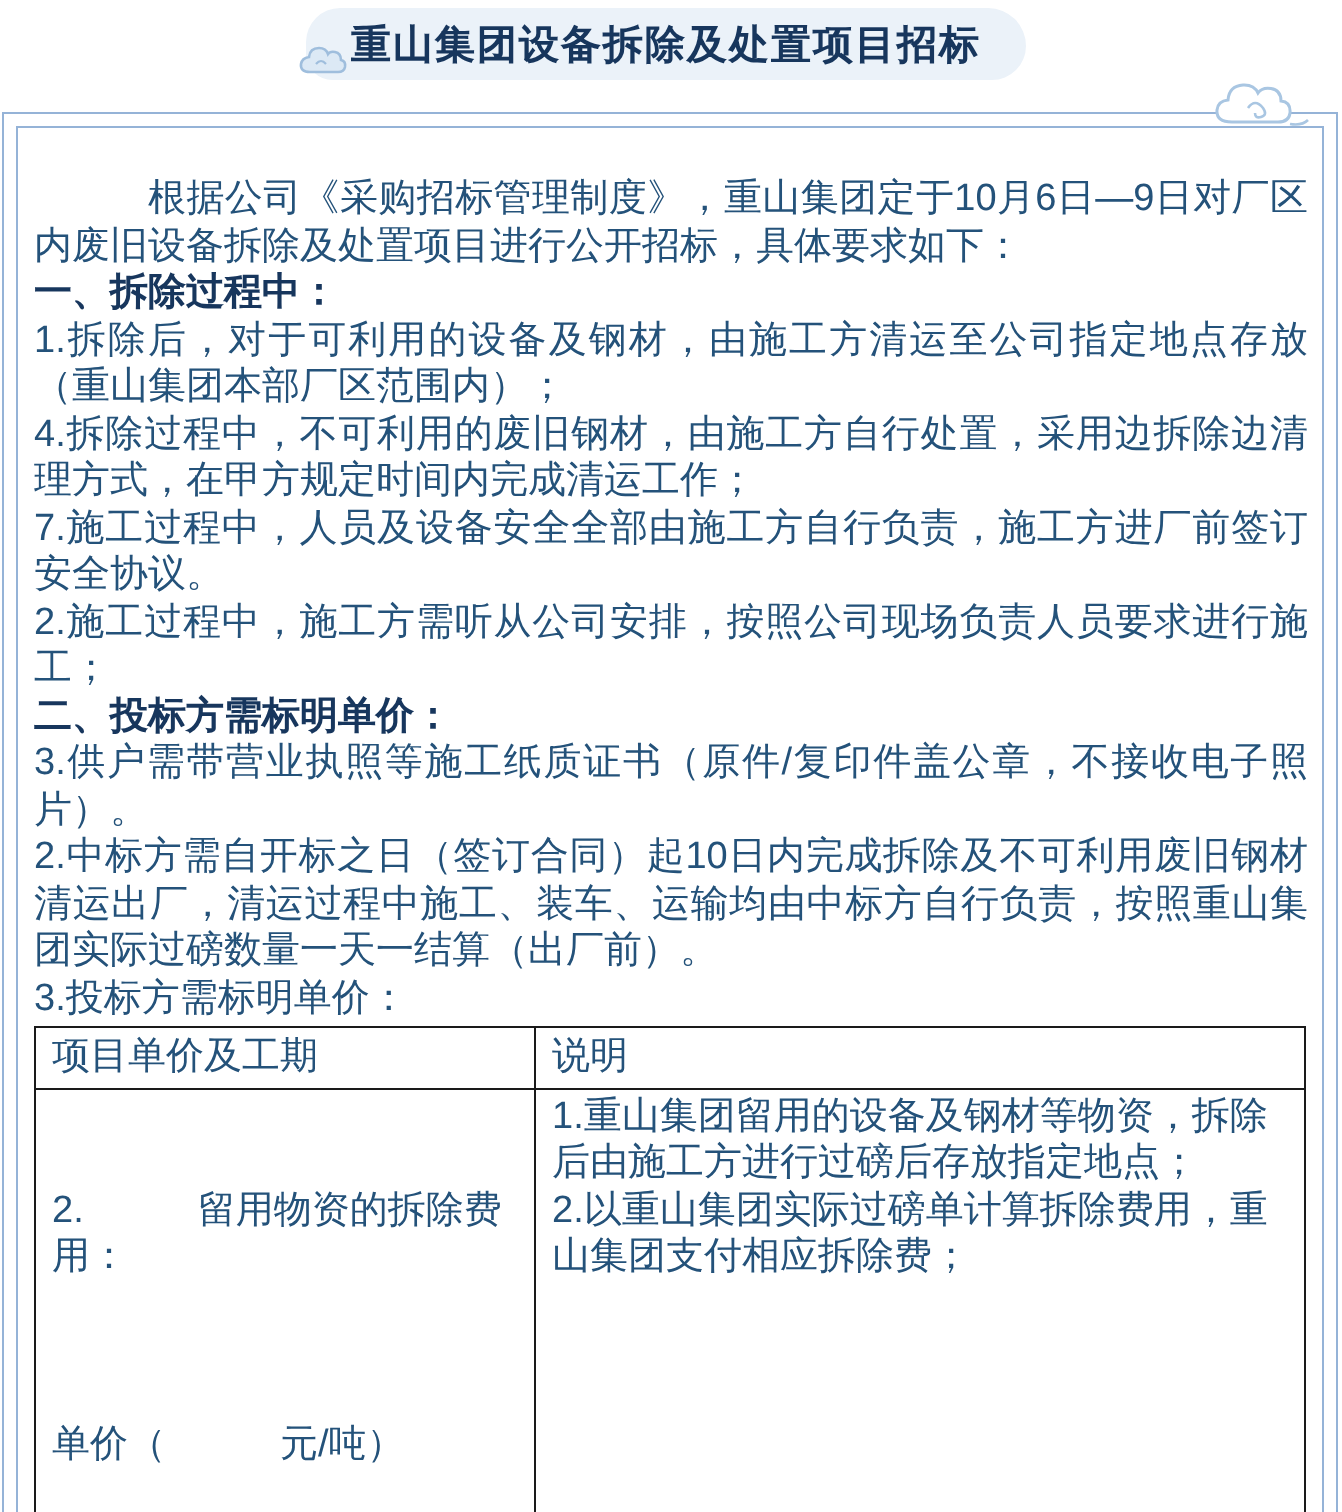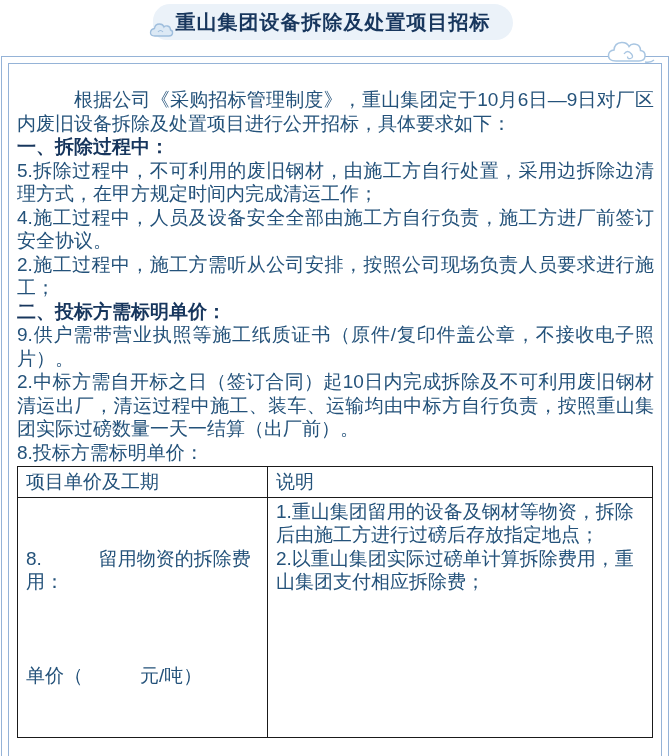--- a/index.html
+++ b/index.html
@@ -113,43 +113,44 @@
 
   <svg class="cloud-corner" width="58" height="38" viewBox="0 0 58 38">
     <path d="M12 27 Q4 27 4.5 21 Q5 16.5 10 16 Q10.5 9 17.5 8.5 Q23 8.2 25 12.5 Q27 9.5 31.5 10.2 Q36.5 11 36.5 16.5 Q41.5 17 41 22.5 Q40.5 27 35 27 Z" fill="#ffffff" stroke="#a9c6e2" stroke-width="1.5"></path>
     <path d="M20 20 q3.5-5 7.5 0 q2.5 3.5-1 4.5 q-3 0.8-3-2" fill="none" stroke="#a9c6e2" stroke-width="1.3"></path>
     <path d="M41 28 q6 1 9-2" fill="none" stroke="#a9c6e2" stroke-width="1.3"></path>
   </svg>
 
   <div class="content">
     <p class="indent">根据公司《采购招标管理制度》，重山集团定于10月6日—9日对厂区内废旧设备拆除及处置项目进行公开招标，具体要求如下：</p>
     <p class="bold">一、拆除过程中：</p>
-    <p>5.拆除过程中，不可利用的废旧钢材，由施工方自行处置，采用边拆除边清理方式，在甲方规定时间内完成清运工作；</p>
-    <p>4.施工过程中，人员及设备安全全部由施工方自行负责，施工方进厂前签订安全协议。</p>
+    <p>1.拆除后，对于可利用的设备及钢材，由施工方清运至公司指定地点存放（重山集团本部厂区范围内）；</p>
+    <p>4.拆除过程中，不可利用的废旧钢材，由施工方自行处置，采用边拆除边清理方式，在甲方规定时间内完成清运工作；</p>
+    <p>7.施工过程中，人员及设备安全全部由施工方自行负责，施工方进厂前签订安全协议。</p>
     <p>2.施工过程中，施工方需听从公司安排，按照公司现场负责人员要求进行施工；</p>
     <p class="bold">二、投标方需标明单价：</p>
-    <p>9.供户需带营业执照等施工纸质证书（原件/复印件盖公章，不接收电子照片）。</p>
+    <p>3.供户需带营业执照等施工纸质证书（原件/复印件盖公章，不接收电子照片）。</p>
     <p>2.中标方需自开标之日（签订合同）起10日内完成拆除及不可利用废旧钢材清运出厂，清运过程中施工、装车、运输均由中标方自行负责，按照重山集团实际过磅数量一天一结算（出厂前）。</p>
-    <p>8.投标方需标明单价：</p>
+    <p>3.投标方需标明单价：</p>
 
     <table class="price-table">
       <colgroup>
           <col class="c1">
           <col class="c2">
         </colgroup>
       <thead>
         <tr>
           <th>项目单价及工期</th>
           <th>说明</th>
         </tr>
       </thead>
       <tbody>
         <tr>
           <td>
-            <div>8.　　　留用物资的拆除费用：</div>
+            <div>2.　　　留用物资的拆除费用：</div>
             <div class="price-line">单价（　　　元/吨）</div>
           </td>
           <td>1.重山集团留用的设备及钢材等物资，拆除后由施工方进行过磅后存放指定地点；
 2.以重山集团实际过磅单计算拆除费用，重山集团支付相应拆除费；</td>
         </tr>
 
       </tbody>
     </table>
   </div>
 

